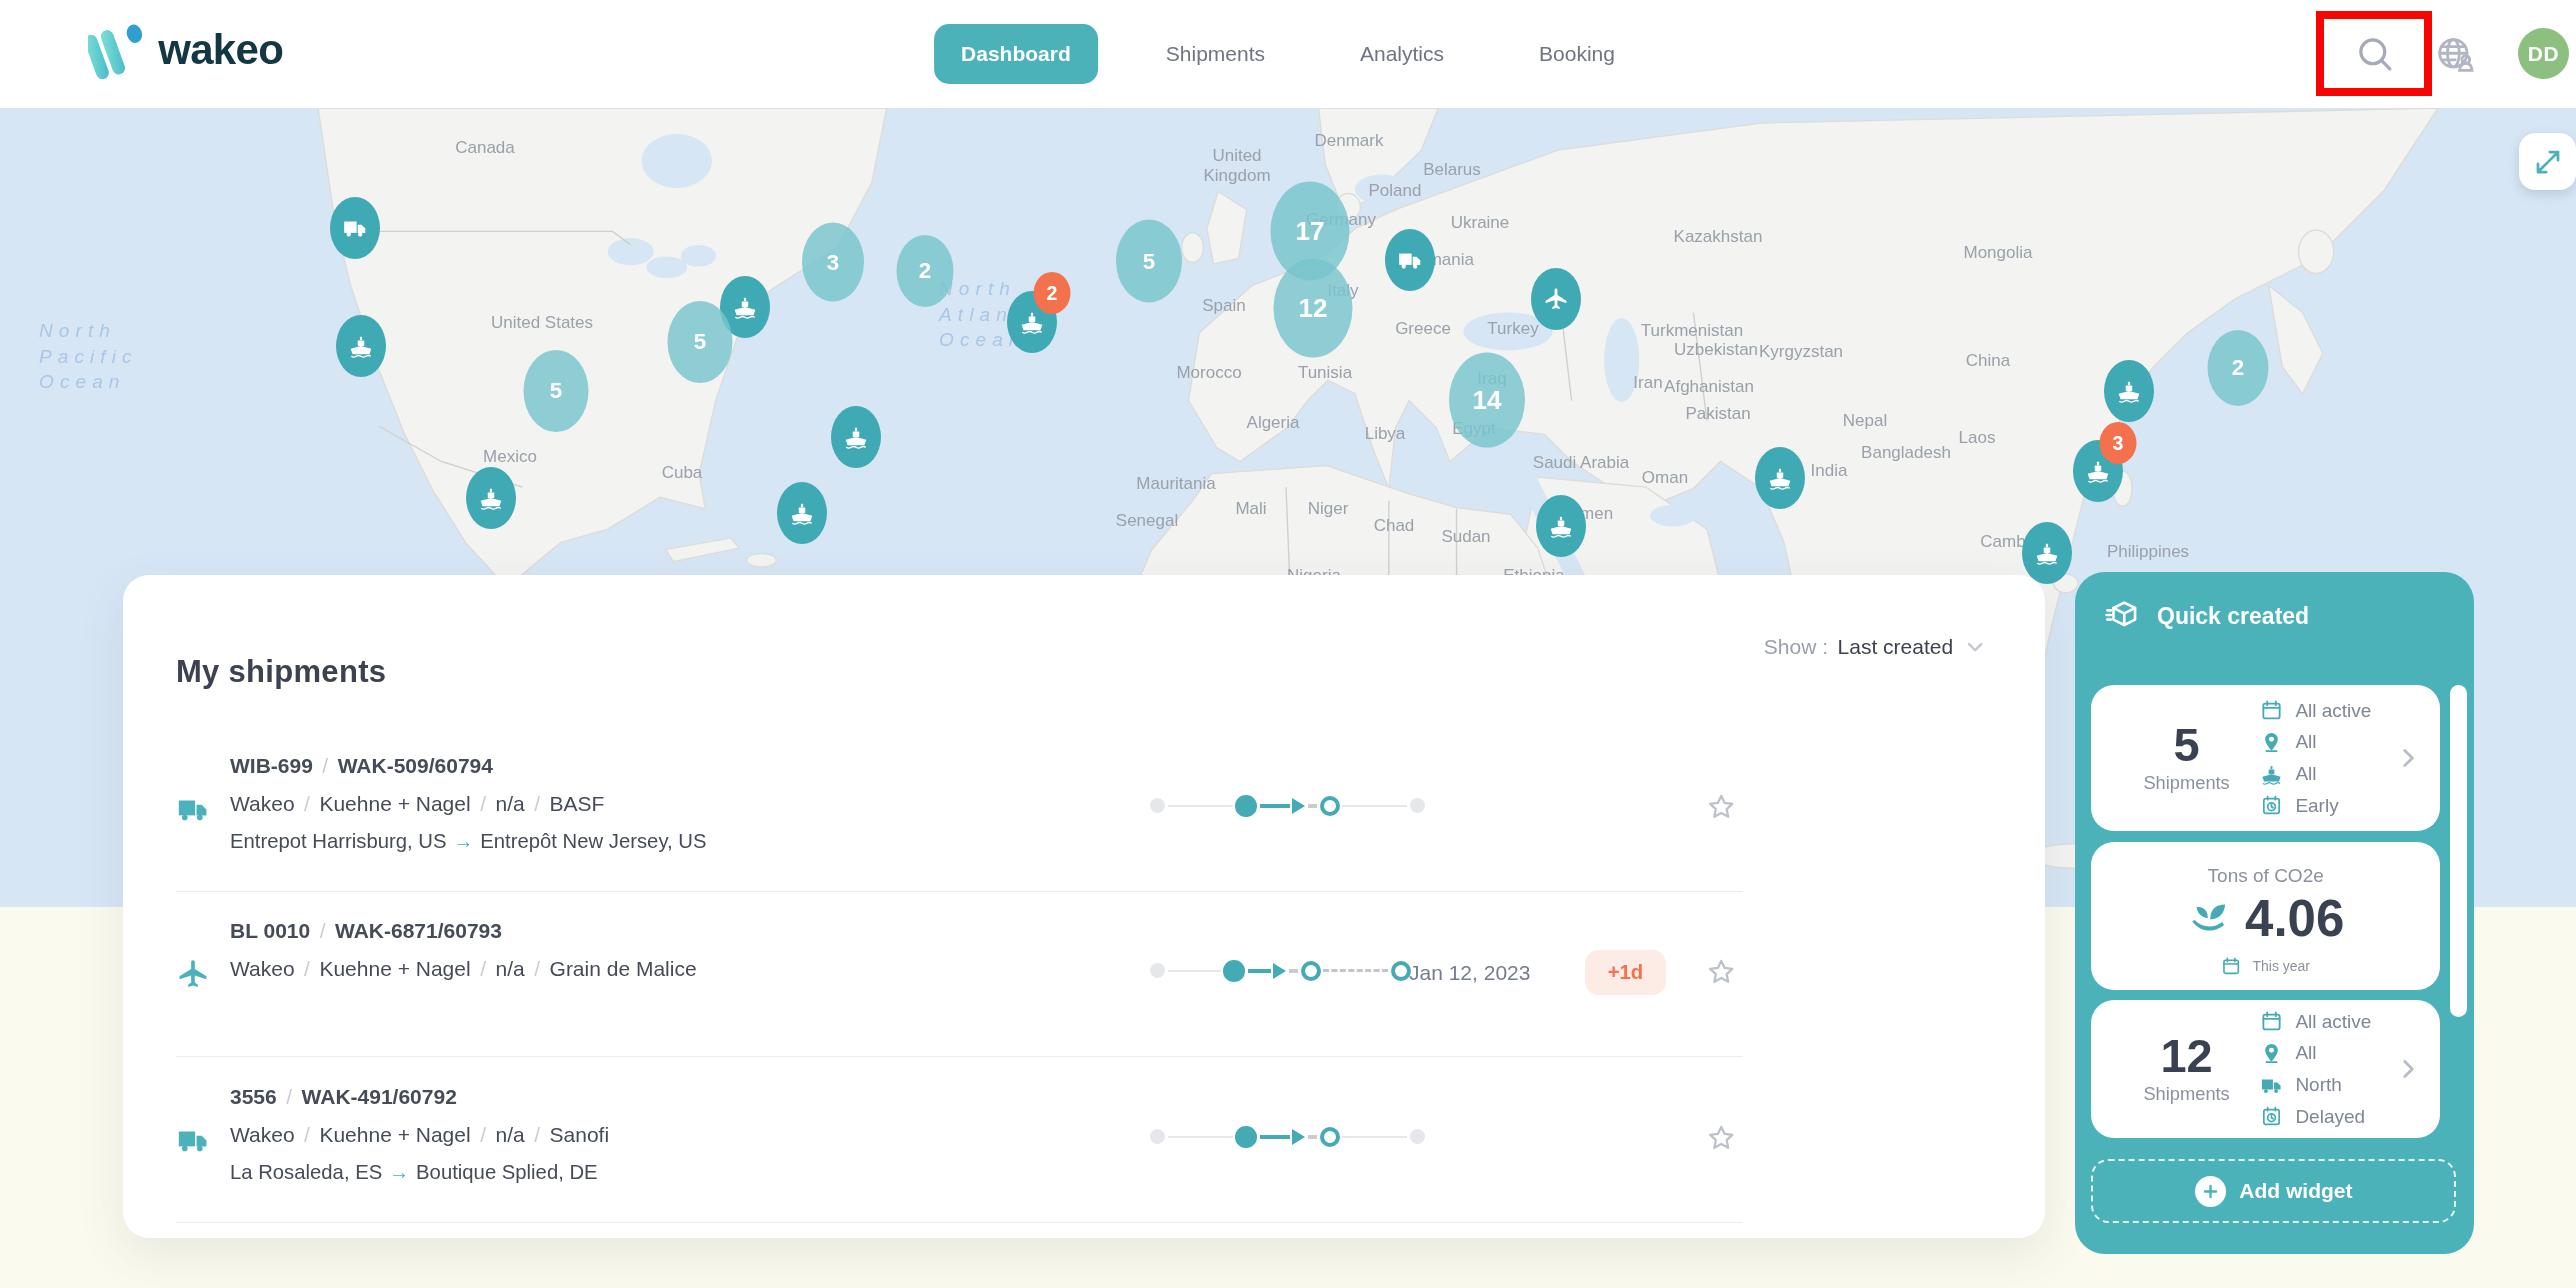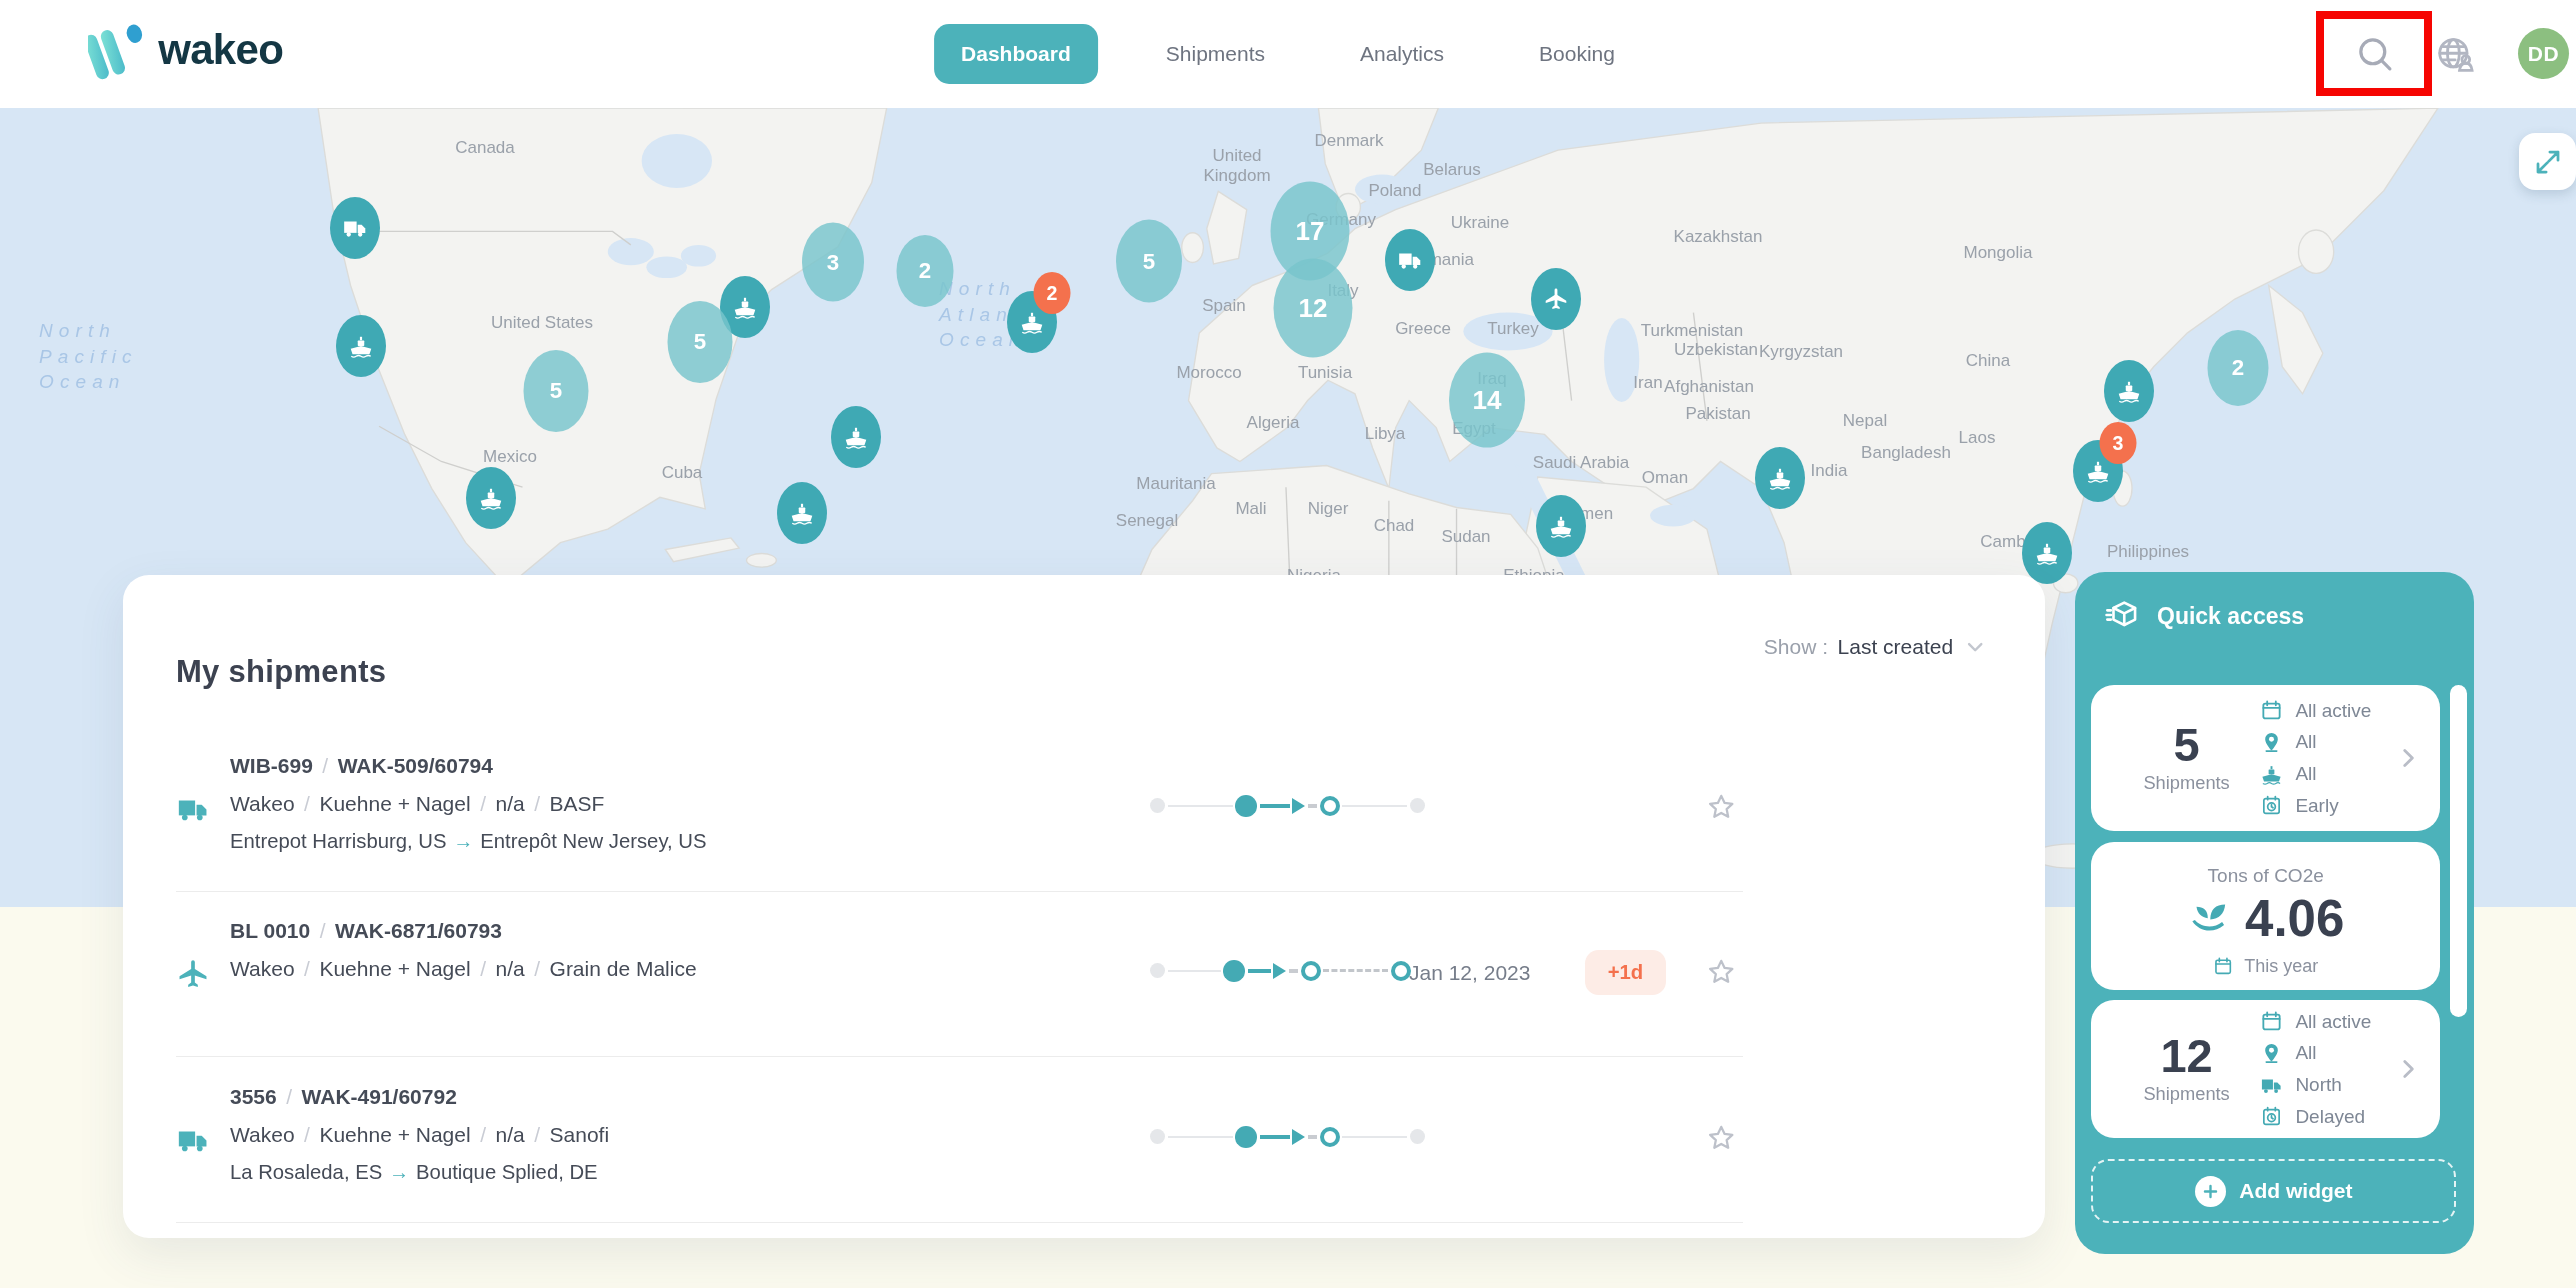--- a/index.html
+++ b/index.html
@@ -80,21 +80,21 @@
   .qa-rows{position:absolute;left:169px;top:50%;transform:translateY(-50%);display:flex;flex-direction:column;gap:8.8px;}
   .qa-row{display:flex;align-items:center;gap:12.2px;}
   .qa-row .ic{width:23px;height:23px;color:#44aab4;flex:none;}
   .qa-row-label{font-size:19px;color:#7e8795;font-weight:500;white-space:nowrap;}
   .qa-co2-title{position:absolute;left:0;top:23px;width:100%;text-align:center;font-size:19px;color:#8b919e;}
   .qa-co2-main{position:absolute;left:0;top:47px;width:100%;display:flex;align-items:center;justify-content:center;gap:15px;}
   .qa-co2-main .ic{width:43px;height:43px;color:#44aab4;}
   .qa-co2-num{font-size:51px;font-weight:600;color:#3a4150;}
   .qa-co2-period{position:absolute;left:0;top:114px;width:100%;display:flex;align-items:center;justify-content:center;gap:10.8px;}
   .qa-co2-period .ic{width:20.3px;height:20.3px;color:#44aab4;}
-  .qa-co2-period span{font-size:18px;color:#8b919e;}
+  .qa-co2-period span{font-size:14px;color:#8b919e;}
   .qa-scrollbar{position:absolute;right:6.8px;top:113px;width:17.6px;height:332px;background:#ffffff;border-radius:8.8px;}
   .add-widget{position:absolute;left:16.2px;top:587px;width:365px;height:64px;border:2px dashed rgba(255,255,255,.85);
     border-radius:17.6px;display:flex;align-items:center;justify-content:center;gap:13.5px;box-sizing:border-box;color:#fff;}
   .aw-plus{width:31px;height:31px;border-radius:50%;background:#ffffff;color:#4cb2ba;display:flex;align-items:center;justify-content:center;}
   .aw-plus .ic{width:19px;height:19px;}
   .aw-label{font-size:21px;font-weight:700;color:#ffffff;}
 </style>
 </head>
 <body>
 
@@ -632,21 +632,21 @@
   <div class="qa-head">
     <span class="ic-slot" style="width:37px;height:37px" id="qa-head-icon">
         <svg class="ic" viewBox="0 0 24 24">
           <g fill="none" stroke="currentColor" stroke-width="1.7" stroke-linecap="round" stroke-linejoin="round">
             <path d="M12.5 3l7 3.5v7.5l-7 3.5-7-3.5V6.5z"></path>
             <path d="M5.5 6.5l7 3.5 7-3.5M12.5 10v7.5"></path>
             <path d="M1.5 8h2.3M1 11h2.8M1.5 14h2.3"></path>
           </g>
         </svg>
       </span>
-    <span class="qa-title">Quick access</span>
+    <span class="qa-title">Quick created</span>
   </div>
   <div class="qa-widgets" id="qa-widgets">
       <div class="qa-card" style="top: 113px; height: 146px;">
         <div class="qa-count">
           <div class="qa-num">5</div>
           <div class="qa-num-label">Shipments</div>
         </div>
         <div class="qa-rows">
           <div class="qa-row">
             <span class="ic" style="width:23px;height:23px">

